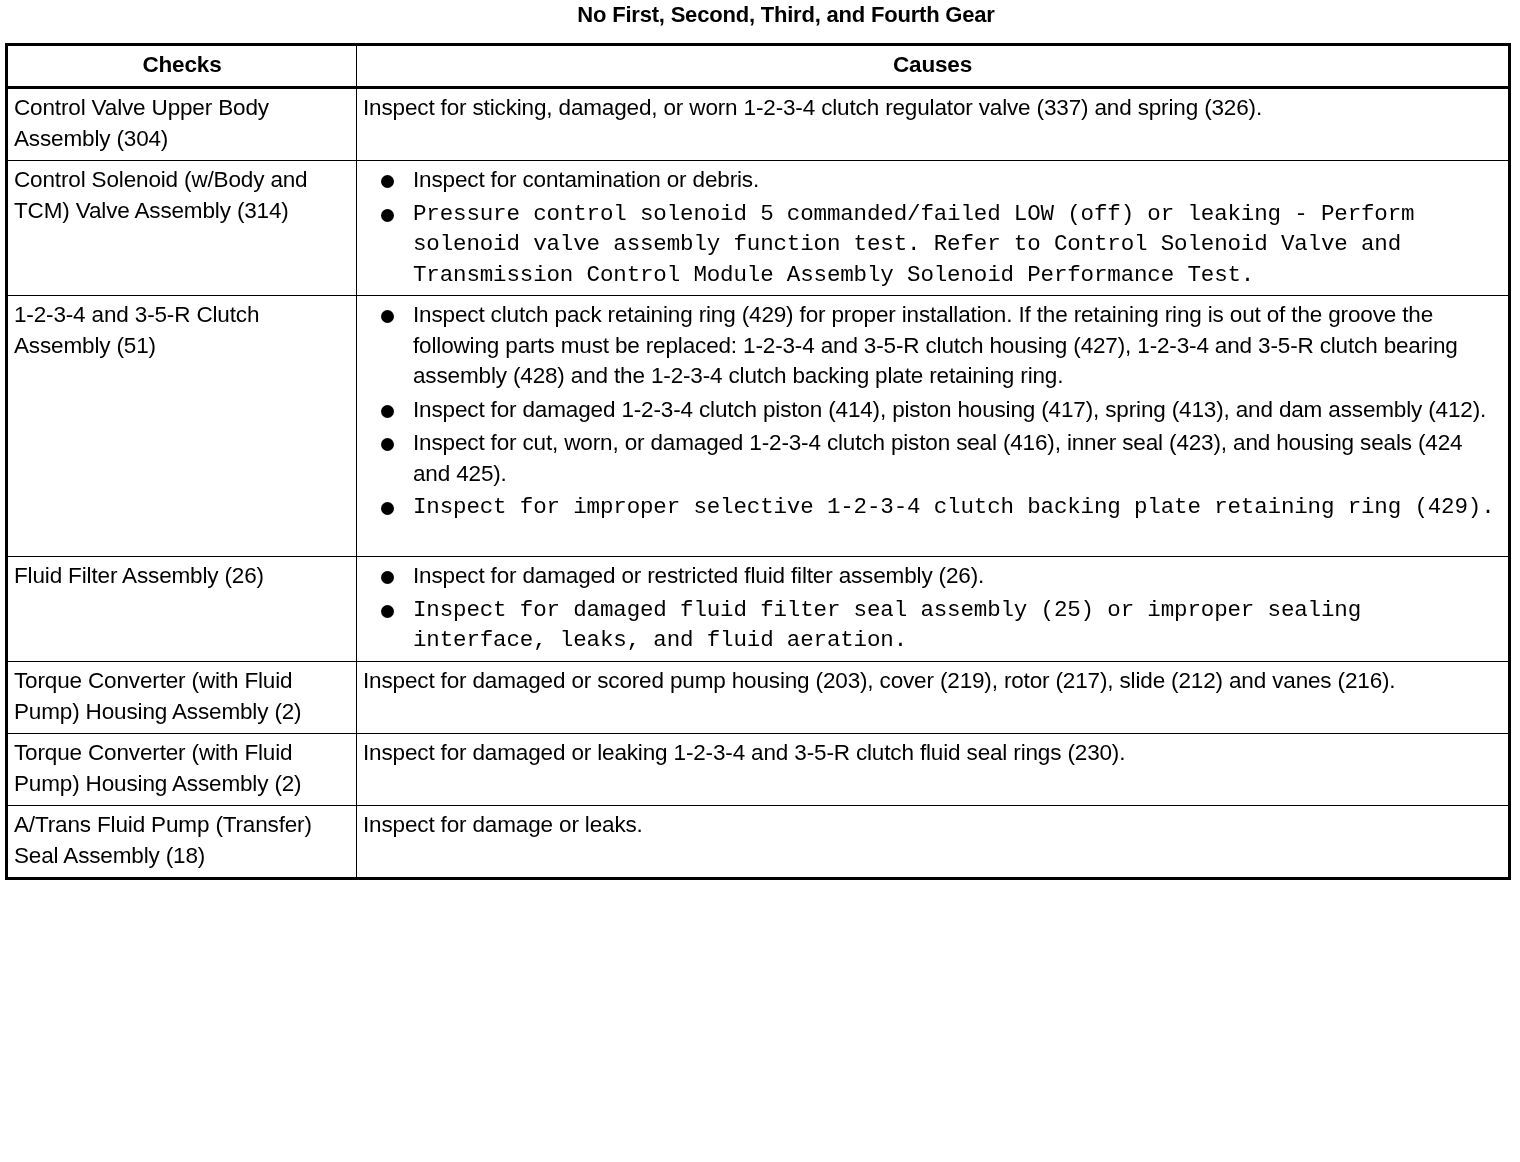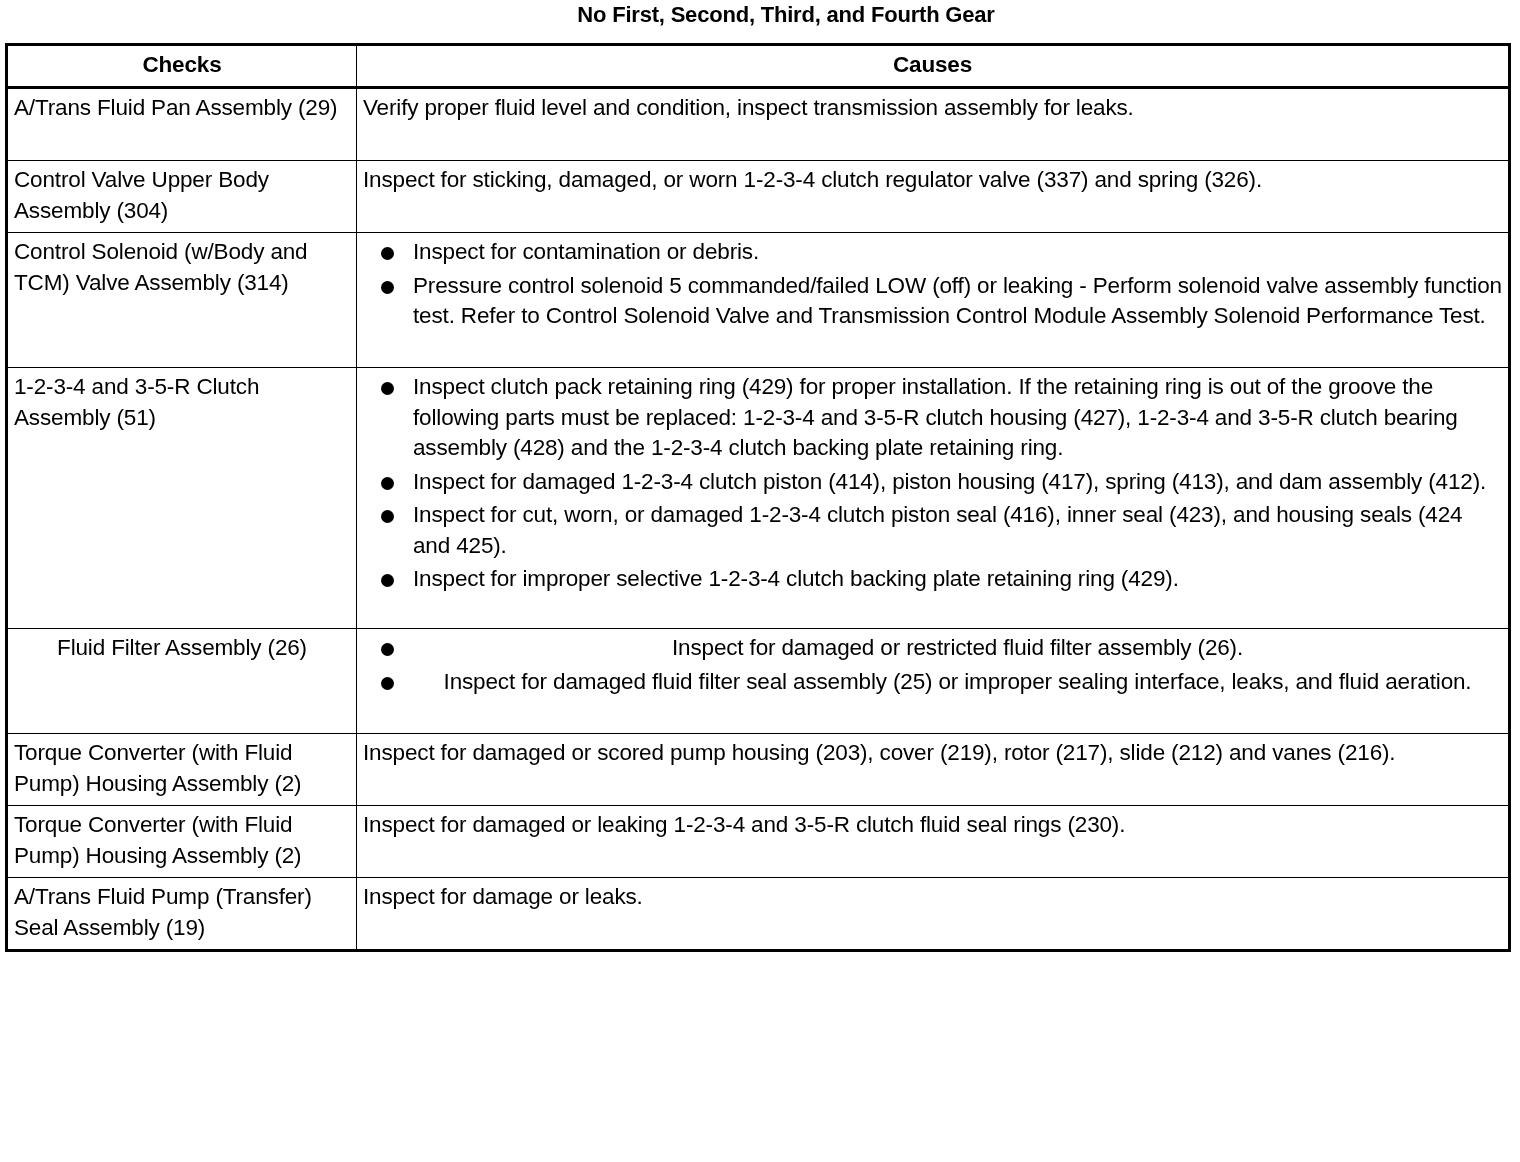--- a/index.html
+++ b/index.html
@@ -23,30 +23,30 @@
   th, td {
     border: 1.5px solid #000; vertical-align: top;
     font-size: 22.5px; line-height: 30.5px; letter-spacing: -0.15px;
     padding: 4px 6px 4px 6px; text-align: left;
   }
   th { font-weight: bold; text-align: center; height: 34px; padding: 4px 6px 2px 6px; }
   thead tr { border-bottom: 3px solid #000; padding-left: 11px; }
   thead th { border-bottom: 3px solid #000; }
   ul.bl { list-style: none; margin: 0; padding: 0; }
   ul.bl li { position: relative; padding-left: 50px; margin-bottom: 3px; }
-  ul.bl li:last-child { margin-bottom: 0; }
+  ul.bl li:last-child { margin-bottom: 0; font-family: Liberation Mono, monospace; }
   ul.bl li .dot {
     position: absolute; left: 18px; top: 10px; width: 13px; height: 13px;
     border-radius: 50%; background: #000;
   }
   tr.r0 td { height: 63px; }
   tr.r1 td { height: 63px; }
   tr.r2 td { height: 126px; }
   tr.r3 td { height: 252px; }
-  tr.r4 td { height: 96px; text-align: center; }
+  tr.r4 td { height: 96px; }
   tr.r5 td { height: 63px; }
   tr.r6 td { height: 63px; }
   tr.r7 td { height: 94px; }
   tr.r8 td { height: 63px; }
   tr.r9 td { height: 94px; }
 </style>
 </head>
 <body>
 
 <div class="title">No First, Second, Third, and Fourth Gear</div>
@@ -56,24 +56,20 @@
       <col class="c1">
       <col class="c2">
     </colgroup>
   <thead>
     <tr>
       <th>Checks</th>
       <th>Causes</th>
     </tr>
   </thead>
   <tbody id="tbody">
-      <tr class="r0">
-        <td>A/Trans Fluid Pan Assembly (29)</td>
-        <td><span>Verify proper fluid level and condition, inspect transmission assembly for leaks.</span></td>
-      </tr>
       <tr class="r1">
         <td>Control Valve Upper Body Assembly (304)</td>
         <td><span>Inspect for sticking, damaged, or worn 1-2-3-4 clutch regulator valve (337) and spring (326).</span></td>
       </tr>
       <tr class="r2">
         <td>Control Solenoid (w/Body and TCM) Valve Assembly (314)</td>
         <td>
           <ul class="bl">
             <li><span class="dot"></span><span>Inspect for contamination or debris.</span></li>
             <li><span class="dot"></span><span>Pressure control solenoid 5 commanded/failed LOW (off) or leaking - Perform solenoid valve assembly function test. Refer to Control Solenoid Valve and Transmission Control Module Assembly Solenoid Performance Test.</span></li>
@@ -102,17 +98,17 @@
       </tr>
       <tr class="r5">
         <td>Torque Converter (with Fluid Pump) Housing Assembly (2)</td>
         <td><span>Inspect for damaged or scored pump housing (203), cover (219), rotor (217), slide (212) and vanes (216).</span></td>
       </tr>
       <tr class="r6">
         <td>Torque Converter (with Fluid Pump) Housing Assembly (2)</td>
         <td><span>Inspect for damaged or leaking 1-2-3-4 and 3-5-R clutch fluid seal rings (230).</span></td>
       </tr>
       <tr class="r8">
-        <td>A/Trans Fluid Pump (Transfer) Seal Assembly (19)</td>
+        <td>A/Trans Fluid Pump (Transfer) Seal Assembly (18)</td>
         <td><span>Inspect for damage or leaks.</span></td>
       </tr>
     </tbody>
 </table>
 
 </body></html>

